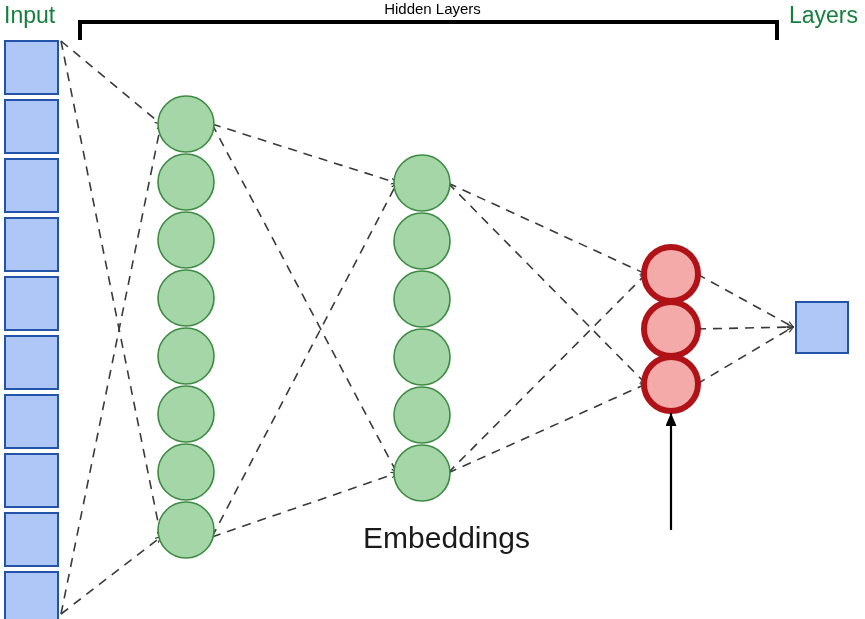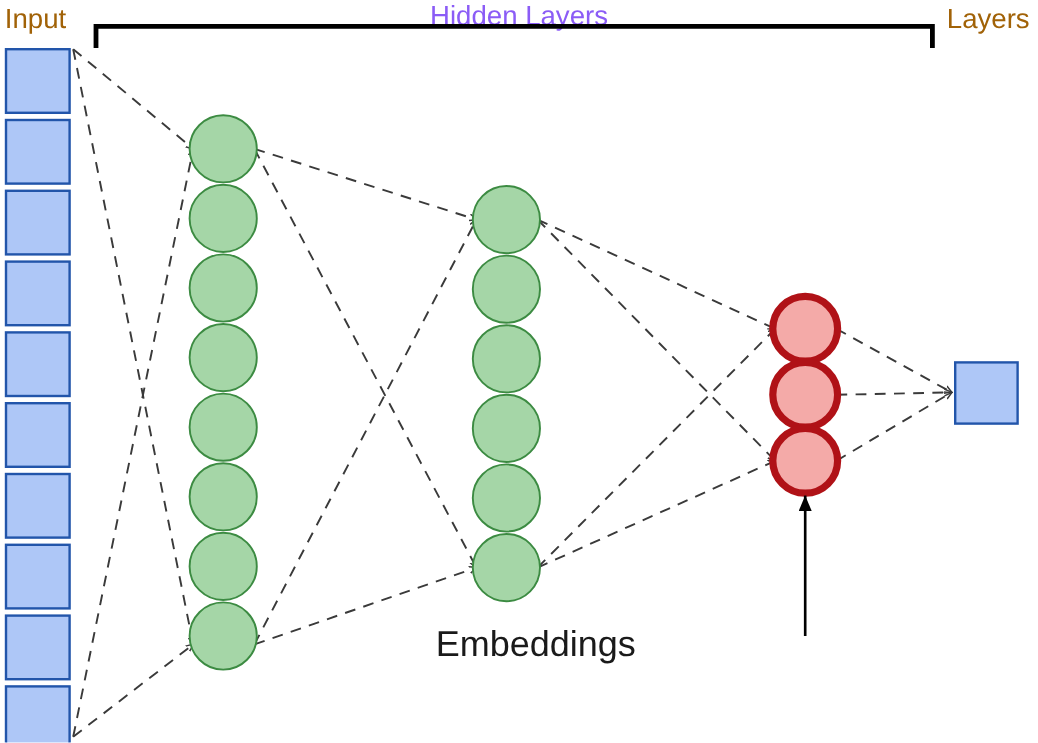--- a/index.html
+++ b/index.html
@@ -21,32 +21,32 @@
   #diagram-svg {
     position: absolute;
     left: 0;
     top: 0;
     width: 865px;
     height: 619px;
   }
   .layer-label {
     position: absolute;
     font-size: 23px;
-    color: #a16207;
+    color: #15803d;
     white-space: nowrap;
     line-height: 1;
   }
   #label-input { left: 4px; top: 4px; }
   #label-output { left: 789px; top: 4px; }
   #label-hidden {
     left: 0; top: 6px;
     width: 865px;
     text-align: center;
-    font-size: 23px;
-    color: #8b5cf6;
+    font-size: 15px;
+    color: #000000;
   }
   #label-hidden span {
     background: #ffffff;
     padding: 0 5px;
   }
   #label-embeddings {
     position: absolute;
     left: 0;
     top: 521px;
     width: 865px;

